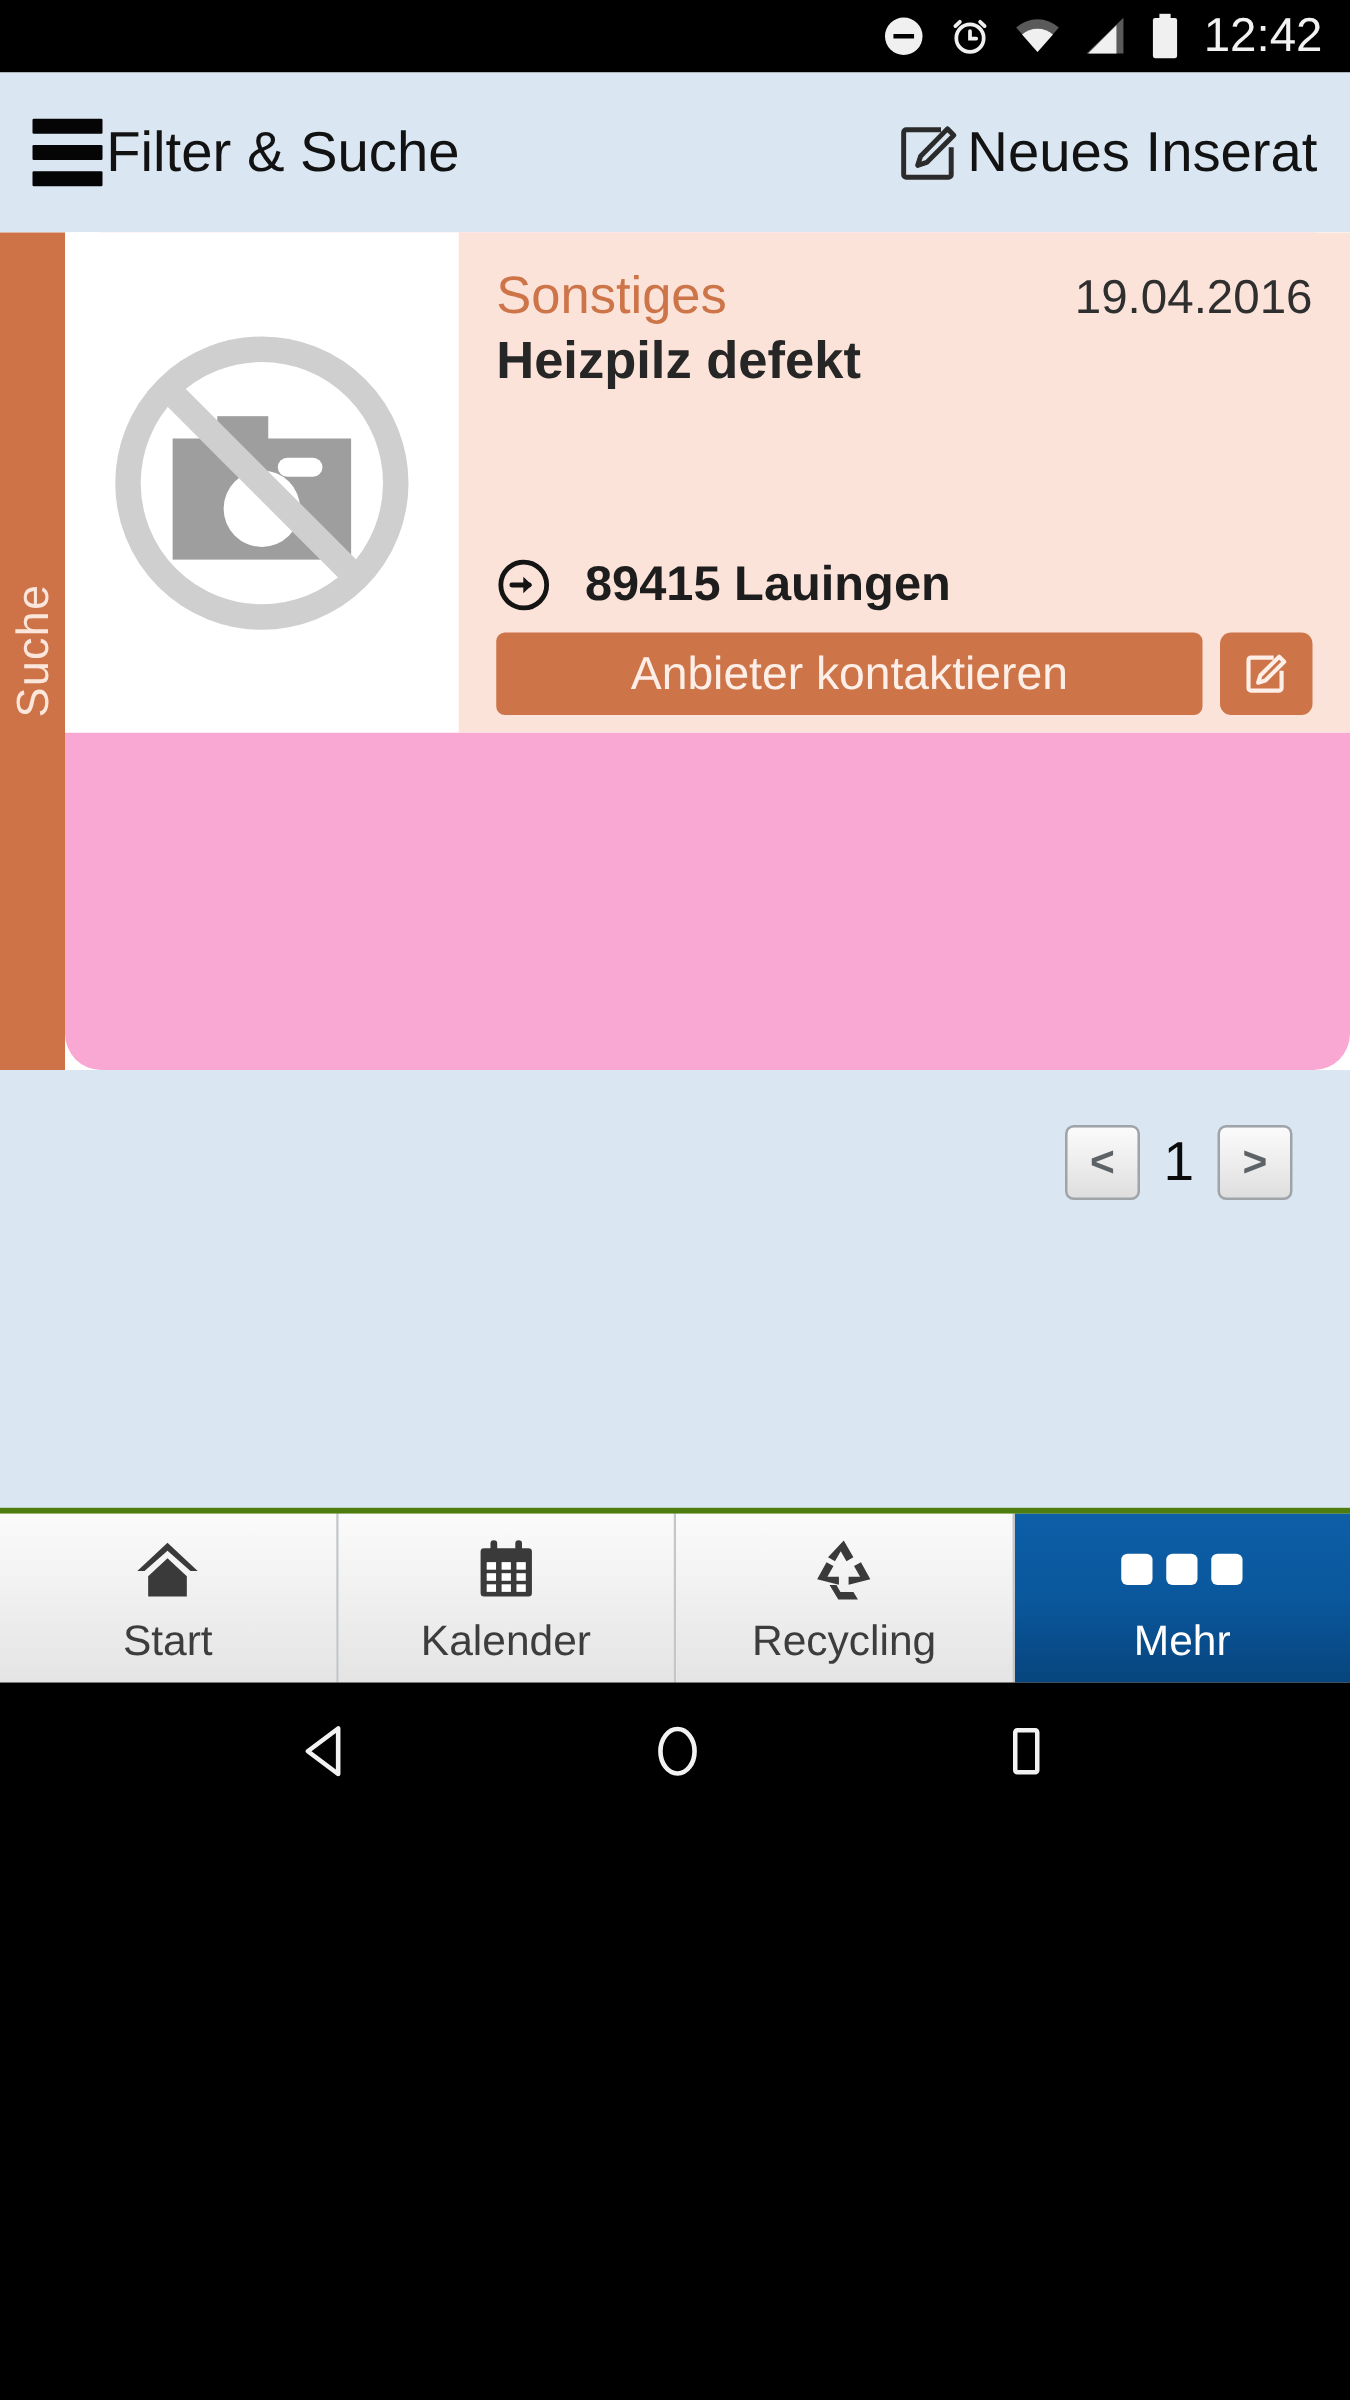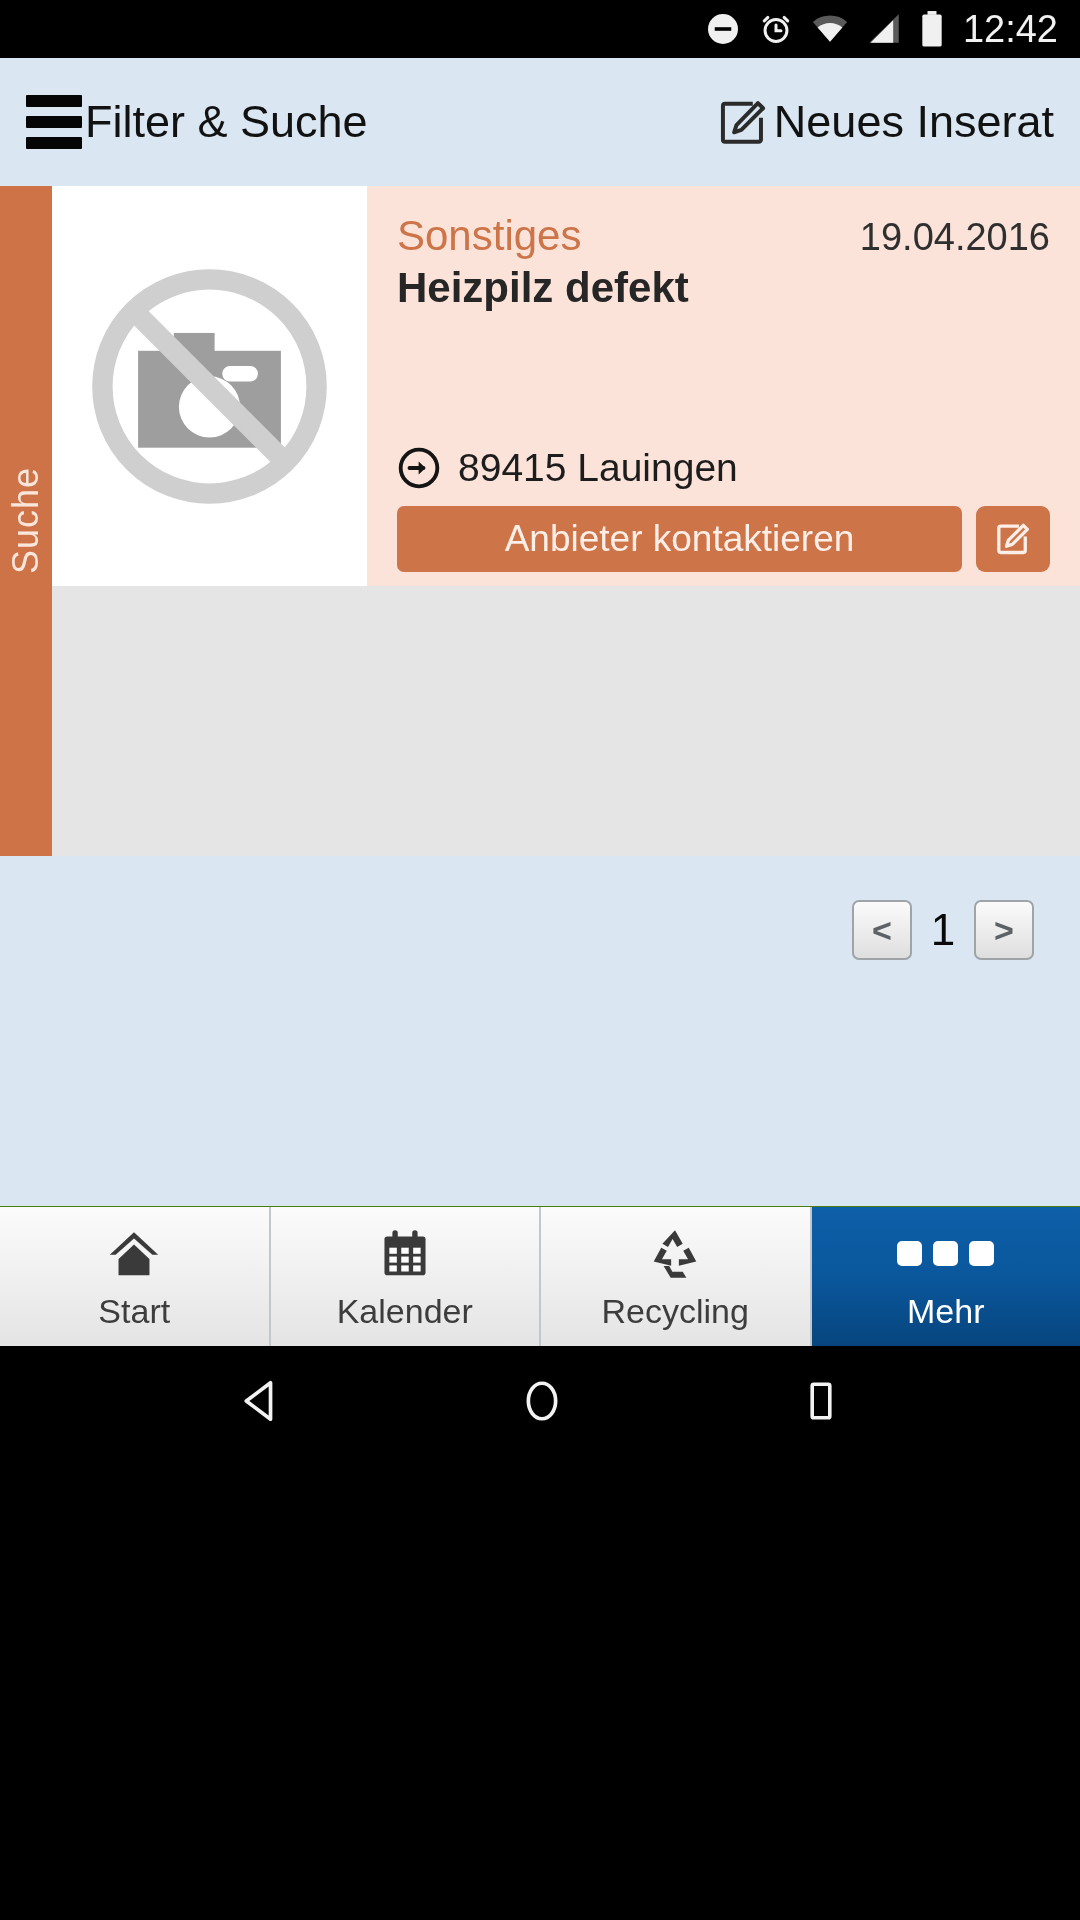--- a/index.html
+++ b/index.html
@@ -145,21 +145,22 @@
     color: #fbe6dc;
     font-size: 36px;
     writing-mode: vertical-rl;
     transform: rotate(180deg);
     letter-spacing: 1px;
   }
   .list-col {
     flex: 1 1 auto;
     display: flex;
     flex-direction: column;
-    background: #e5e5e5;
+    background: #f9a8d4;
+    border-radius: 29px;
   }
 
   .listing-card {
     display: flex;
     height: 400px;
     background: #ffffff;
   }
   .card-thumb {
     flex: 0 0 315px;
     background: #ffffff;
@@ -191,22 +192,23 @@
   .card-title {
     margin-top: 4px;
     font-size: 42px;
     font-weight: bold;
     color: #262626;
   }
   .card-location {
     margin-top: auto;
     display: flex;
     align-items: center;
-    gap: 17px;
+    gap: 27px;
     margin-bottom: 16px;
+    font-weight: bold;
   }
   .location-text {
     font-size: 39px;
     color: #1d1d1d;
   }
   .card-actions {
     display: flex;
     gap: 14px;
     margin-bottom: 14px;
   }
@@ -262,21 +264,21 @@
     font-size: 44px;
     color: #0a0a0a;
     min-width: 26px;
     text-align: center;
   }
 
   
   .tab-bar {
     flex: 0 0 140px;
     display: flex;
-    border-top: 1px solid #4d7c0f;
+    border-top: 5px solid #4d7c0f;
   }
   .tab {
     flex: 1 1 0;
     background: linear-gradient(to bottom, #fbfbfb 0%, #f2f2f2 40%, #e4e4e4 100%);
     border-right: 2px solid #c3c7ca;
     display: flex;
     flex-direction: column;
     align-items: center;
     justify-content: center;
     gap: 7px;

